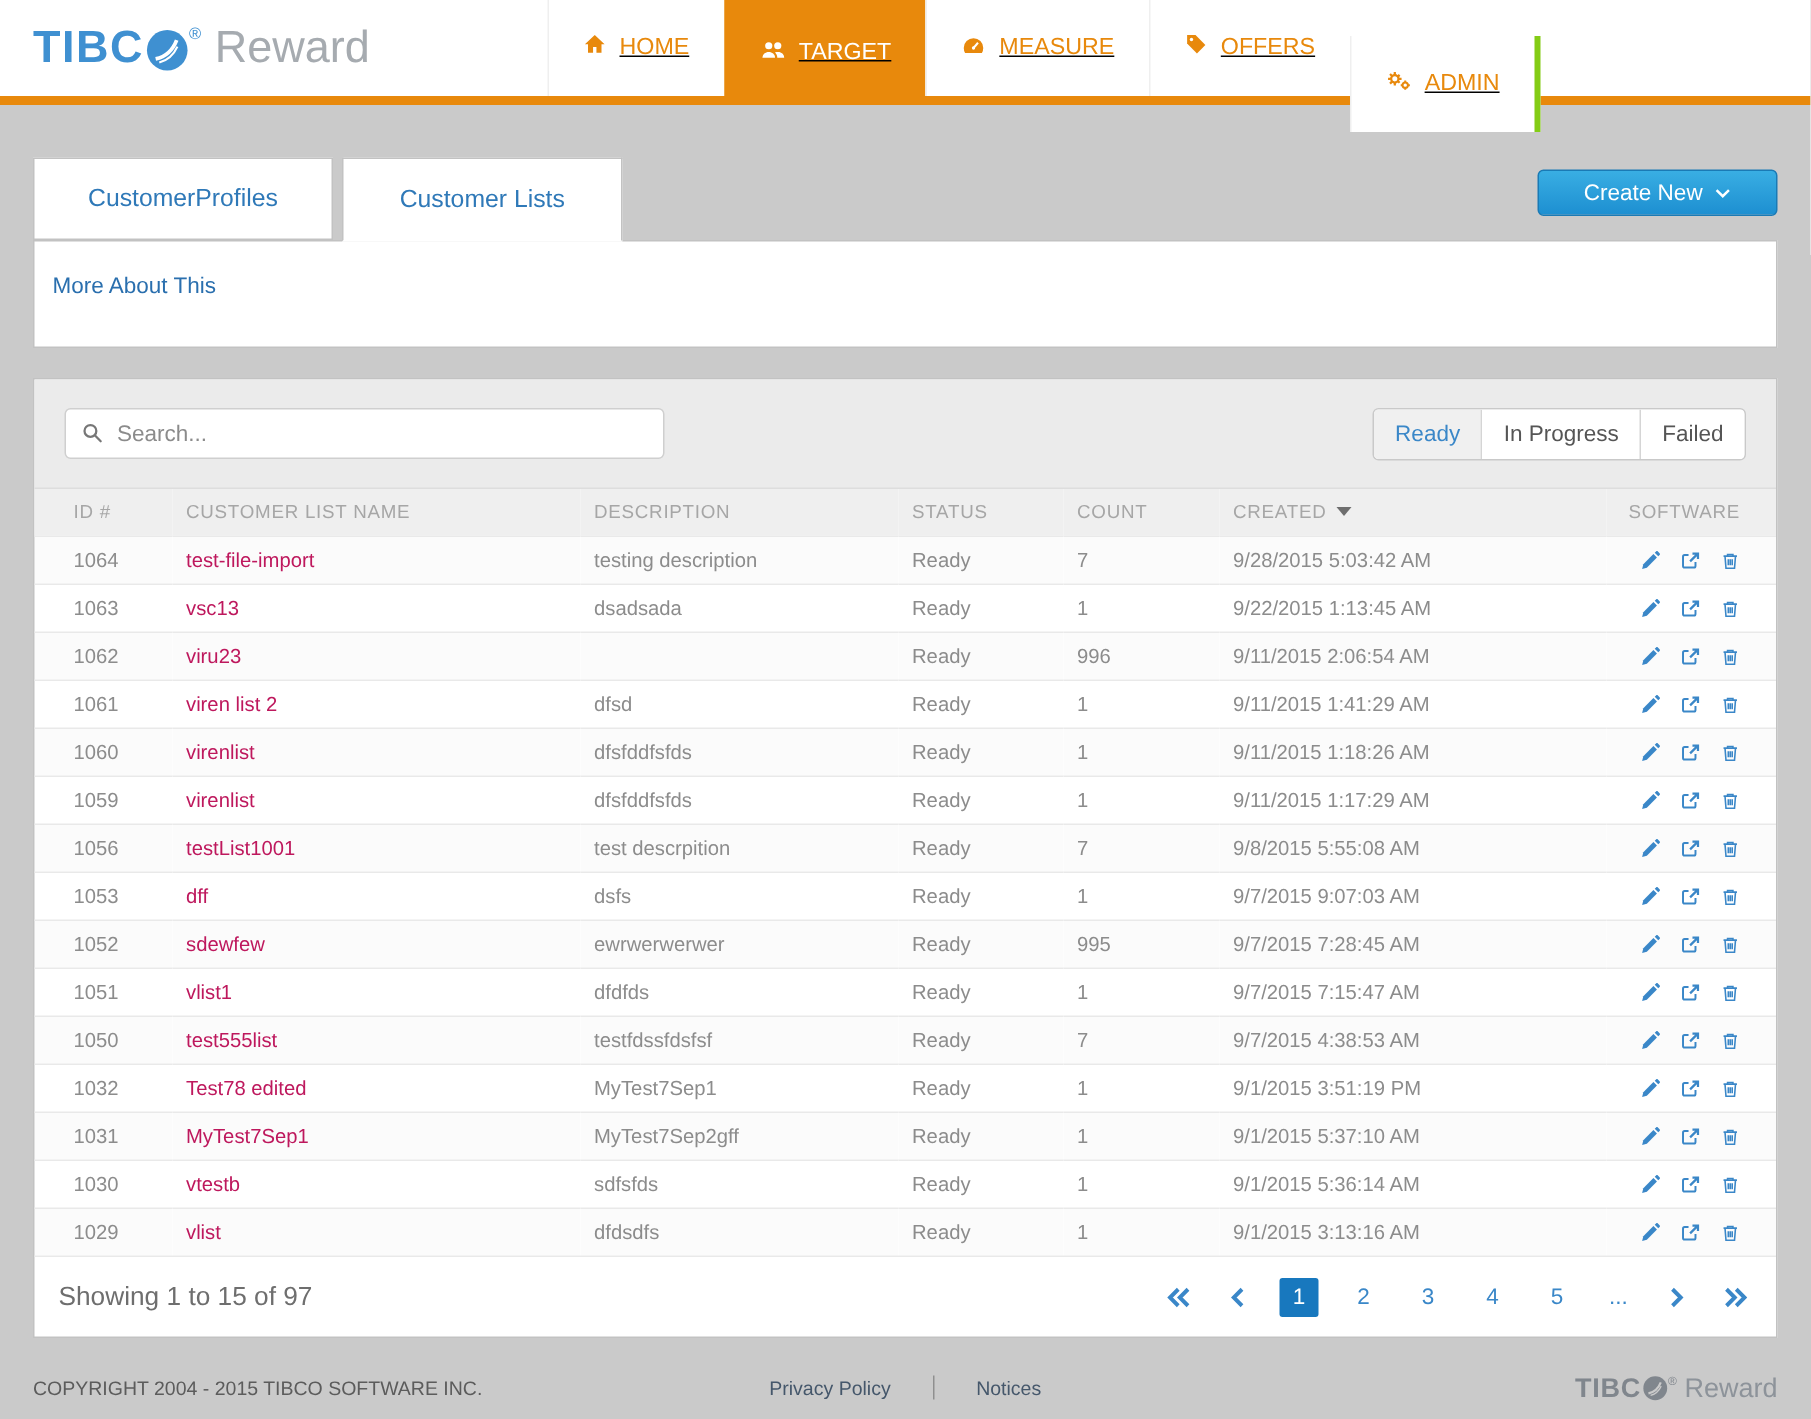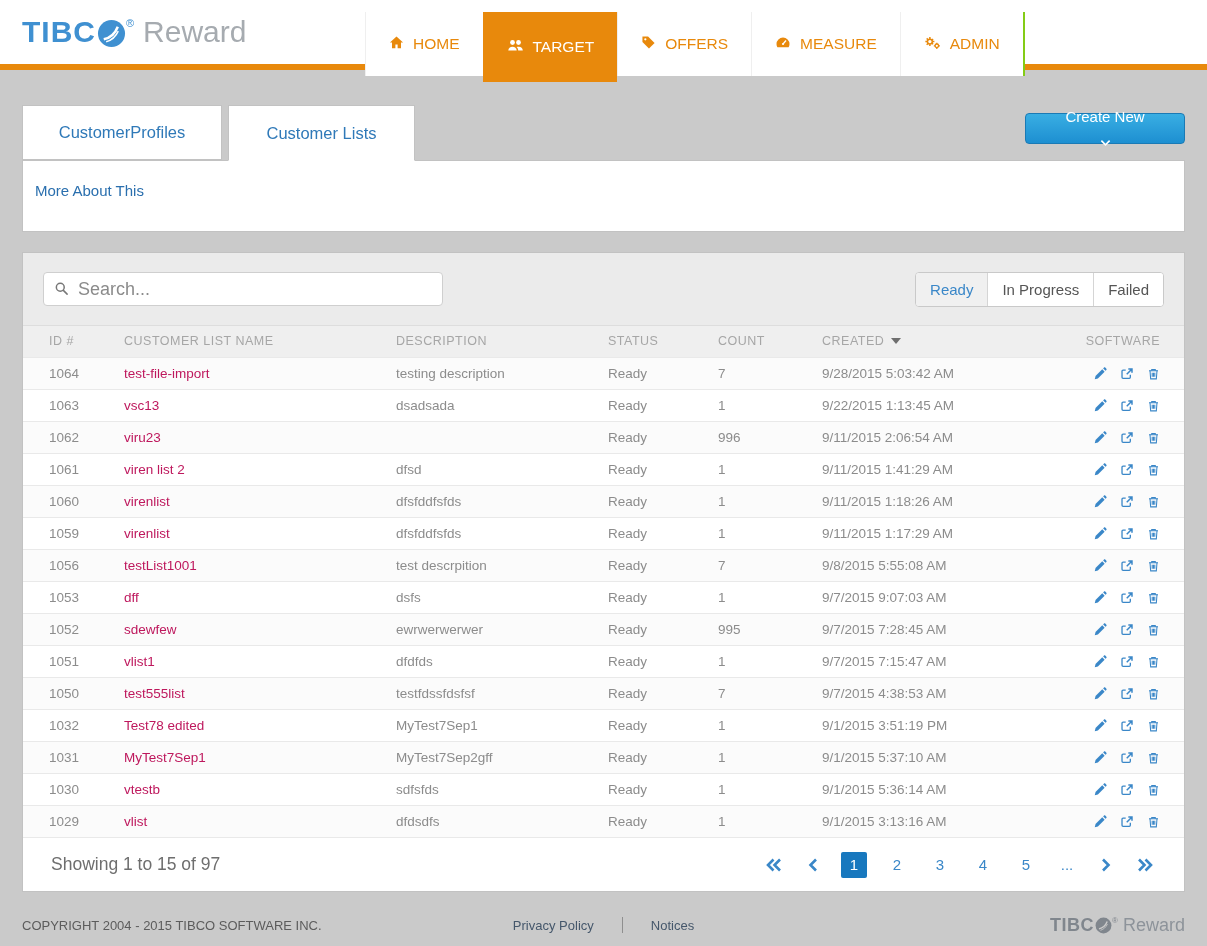--- a/index.html
+++ b/index.html
@@ -10,54 +10,53 @@
     position: relative;
     overflow: hidden;
   }
   
   .topbar { background: #fff; height: 64px; position: relative; }
   .logo { position: absolute; left: 22px; top: 0; height: 64px; display: flex; align-items: center; }
   .logo .t1 { font-size: 30px; font-weight: bold; color: #3f90d1; letter-spacing: 1px; }
   .logo .circle { margin: 2px 0 0 1px; display: inline-flex; }
   .logo .reg { font-size: 11px; color: #3f90d1; vertical-align: top; position: relative; top: -9px; }
   .logo .t2 { font-size: 30px; color: #a6abb0; margin-left: 9px; font-weight: 400; }
-  .main-nav { position: absolute; left: 365px; top: 12px; height: 64px; display: flex; }
+  .main-nav { position: absolute; left: 365px; top: 0; height: 64px; display: flex; text-decoration: underline; }
   .nav-item {
     display: flex; align-items: center; gap: 9px; padding: 0 23px; height: 64px;
     color: #e8890c; font-size: 15.5px; text-decoration: none; cursor: pointer;
     border-left: 1px solid #efefef; background: #fff;
   }
-  .nav-item:last-child { border-right: 2px solid #84cc16; }
+  .nav-item:last-child { border-right: 4px solid #84cc16; margin-top: 24px; }
   .nav-item.active { background: #e8890c; color: #fff; height: 70px; border-left-color: #e8890c; }
   .orange-bar { height: 6px; background: #e8890c; }
   
   .page { padding: 0 22px; }
   .tabs-row { margin-top: 35px; height: 55px; display: flex; position: relative; z-index: 2; }
   .tab {
     width: 200px; height: 55px; background: #fff; border: 1px solid #c2c2c2;
     display: flex; align-items: center; justify-content: center;
     color: #2f79b8; font-size: 16.5px; cursor: pointer; margin-right: 6px;
   }
   .tab.active { width: 187px; border-bottom: 1px solid #fff; margin-bottom: -1px; height: 56px; }
   .create-btn {
     position: absolute; right: 0; top: 8px; width: 160px; height: 31px;
     background: linear-gradient(#39aee3, #1d8fd1); border: 1px solid #1a7ab5; border-radius: 4px;
     color: #fff; font-size: 15px; display: flex; align-items: center; justify-content: center; gap: 8px;
     cursor: pointer;
-    flex-direction: column;
   }
   .about-panel { background: #fff; border: 1px solid #c2c2c2; height: 72px; position: relative; z-index: 1; }
   .about-link { display: inline-block; margin: 21px 0 0 12px; color: #2a6fae; font-size: 15px; text-decoration: none; cursor: pointer; }
   
   .main-panel { background: #fff; border: 1px solid #c2c2c2; margin-top: 20px; }
   .toolbar { background: #ebebeb; height: 73px; display: flex; align-items: center; padding: 0 20px; border-bottom: 1px solid #ddd; }
   .search-wrap { position: relative; }
   .search-input {
     width: 400px; height: 34px; border: 1px solid #cfcfcf; border-radius: 4px;
-    padding: 0 10px 0 34px; font-size: 18px; color: #666; background: #fff; outline: none;
+    padding: 0 10px 0 34px; font-size: 15px; color: #666; background: #fff; outline: none;
     font-family: "Liberation Sans", sans-serif;
   }
   .search-input::placeholder { color: #8b8b8b; }
   .search-icon { position: absolute; left: 11px; top: 9px; color: #777; }
   .filter-group { margin-left: auto; display: flex; border: 1px solid #c9c9c9; border-radius: 4px; overflow: hidden; background: #fff; }
   .filter-btn {
     height: 33px; padding: 0 14px; background: #fff; border: none; font-size: 15px; color: #555;
     display: flex; align-items: center; cursor: pointer; border-left: 1px solid #d5d5d5;
     font-family: "Liberation Sans", sans-serif;
   }
@@ -75,21 +74,21 @@
   .c-name { width: 272px; }
   .c-desc { width: 212px; }
   .c-status { width: 110px; }
   .c-count { width: 104px; }
   .c-created { width: 258px; }
   .c-actions { text-align: right; padding-right: 24px; }
   .name-link { color: #be185d; text-decoration: none; cursor: pointer; }
   .sort-caret { display: inline-block; width: 0; height: 0; border-left: 5px solid transparent; border-right: 5px solid transparent; border-top: 6px solid #6e6e6e; margin-left: 7px; vertical-align: 1px; }
   .act { color: #3a87c8; display: inline-flex; margin-left: 9px; cursor: pointer; vertical-align: middle; }
   
-  .pager-row { height: 54px; display: flex; align-items: center; padding: 0 28px; border-top: 1px solid #e9e9e9; }
+  .pager-row { height: 54px; display: flex; align-items: center; padding: 0 16px; border-top: 1px solid #e9e9e9; }
   .pager-summary { font-size: 17.5px; color: #6e6e6e; }
   .pager { margin-left: auto; display: flex; align-items: center; gap: 17px; }
   .pg { color: #3a87c8; font-size: 15px; min-width: 22px; text-align: center; cursor: pointer; text-decoration: none; display: flex; align-items: center; justify-content: center; }
   .pg.num { min-width: 26px; height: 26px; }
   .pg.num.active { background: #1878be; color: #fff; border-radius: 2px; }
   .pg.ellipsis { color: #3a87c8; cursor: default; }
   .pg svg { display: block; }
   
   .footer { height: 46px; margin-top: 10px; display: flex; align-items: center; padding: 0 22px; }
   .copyright { font-size: 13px; color: #5c5c5c; flex: 1; }
@@ -128,33 +127,33 @@
     <a class="nav-item active">
       <span><svg width="17" height="16" viewBox="0 0 16 16" fill="currentColor">
             <circle cx="5" cy="5.5" r="2.4"></circle>
             <circle cx="11" cy="5.5" r="2.4"></circle>
             <path d="M.8 13.5c0-2.3 1.9-3.8 4.2-3.8s4.2 1.5 4.2 3.8z"></path>
             <path d="M11.3 9.7c2.2 0 4 1.5 4 3.8h-4.6c0-1.5-.6-2.8-1.6-3.5.7-.2 1.4-.3 2.2-.3z"></path>
           </svg></span>
       <span>TARGET</span>
     </a>
     <a class="nav-item">
-      <span><svg width="15" height="15" viewBox="0 0 16 16">
-            <path fill="currentColor" d="M1.5 1.5h6l7 7-6 6-7-7v-6z"></path>
-            <circle cx="4.6" cy="4.6" r="1.2" fill="#fff"></circle>
-          </svg></span>
-      <span>OFFERS</span>
-    </a>
-    <a class="nav-item">
       <span><svg width="16" height="16" viewBox="0 0 16 16">
             <path fill="currentColor" d="M8 3.5A6.5 6.5 0 0 0 1.5 10a6.4 6.4 0 0 0 .9 3.3h11.2a6.4 6.4 0 0 0 .9-3.3A6.5 6.5 0 0 0 8 3.5z"></path>
             <path stroke="#fff" stroke-width="1.3" d="M8 10l3-3.5" fill="none"></path>
             <circle cx="8" cy="10" r="1.1" fill="#fff"></circle>
           </svg></span>
       <span>MEASURE</span>
+    </a>
+    <a class="nav-item">
+      <span><svg width="15" height="15" viewBox="0 0 16 16">
+            <path fill="currentColor" d="M1.5 1.5h6l7 7-6 6-7-7v-6z"></path>
+            <circle cx="4.6" cy="4.6" r="1.2" fill="#fff"></circle>
+          </svg></span>
+      <span>OFFERS</span>
     </a>
     <a class="nav-item">
       <span><svg width="17" height="15" viewBox="0 0 18 16" fill="none" stroke="currentColor">
             <g stroke-width="1.6">
               <circle cx="6.2" cy="7" r="2.6"></circle>
               <path d="M6.2 2.2v2M6.2 9.8v2M1.4 7h2M9 7h2M2.8 3.6l1.4 1.4M8.2 8.4l1.4 1.4M2.8 10.4l1.4-1.4M8.2 5.6l1.4-1.4"></path>
             </g>
             <g stroke-width="1.4">
               <circle cx="13.6" cy="11.5" r="1.9"></circle>
               <path d="M13.6 8.2v1.5M13.6 13.3v1.5M10.4 11.5h1.5M15.4 11.5h1.5"></path>

